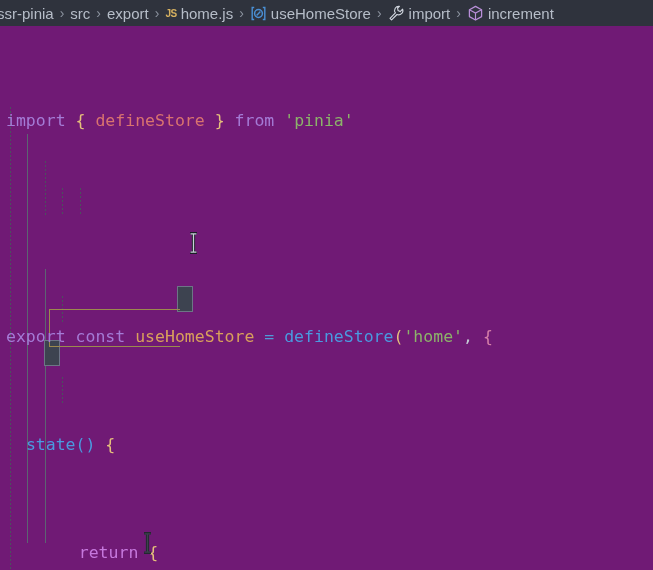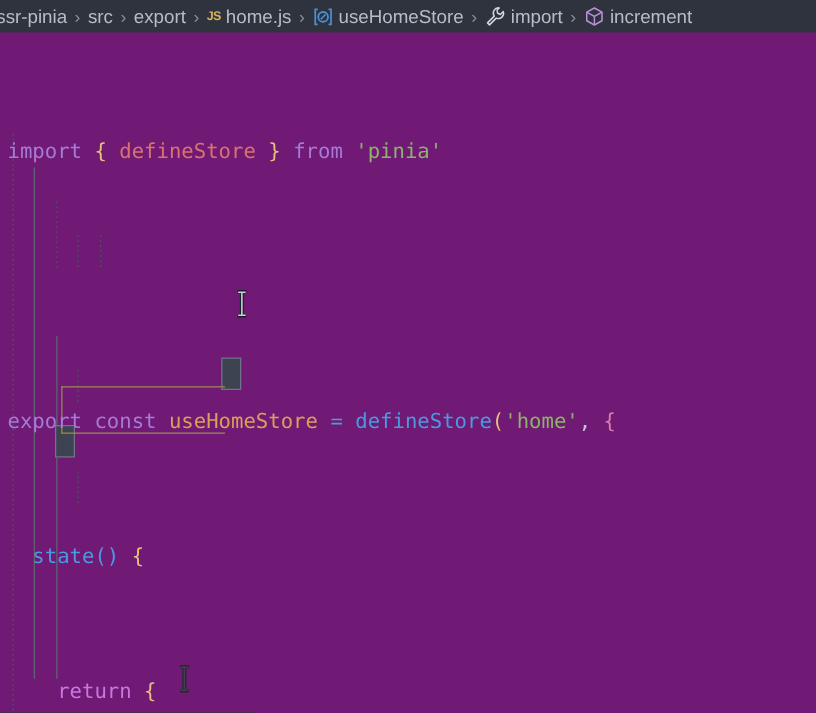--- a/index.html
+++ b/index.html
@@ -76,21 +76,21 @@
   .line {
     position: relative;
     height: 27px;
     padding-left: 6px;
     box-sizing: border-box;
   }
   .lt { position: relative; z-index: 3; }
 
   
   .t-kw      { color: #a47bd6; }  
-  .t-ret     { color: #c678dd; }  
+  .t-ret     { color: #c678dd; margin-left: 33px; }  
   .t-brace   { color: #e5c07b; }  
   .t-brace3  { color: #d67fa8; }  
   .t-fn      { color: #d9736f; }  
   .t-from    { color: #a47bd6; }
   .t-str     { color: #8cb36a; }  
   .t-var     { color: #d9a05b; }  
   .t-op      { color: #4e9bd8; }  
   .t-call    { color: #4a9ae0; }  
   .t-plain   { color: #c3c9d4; }
 

